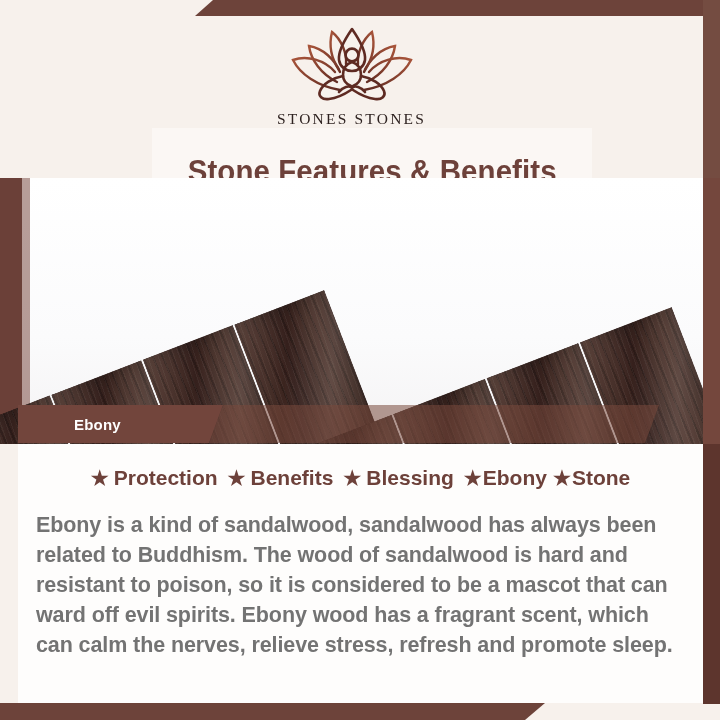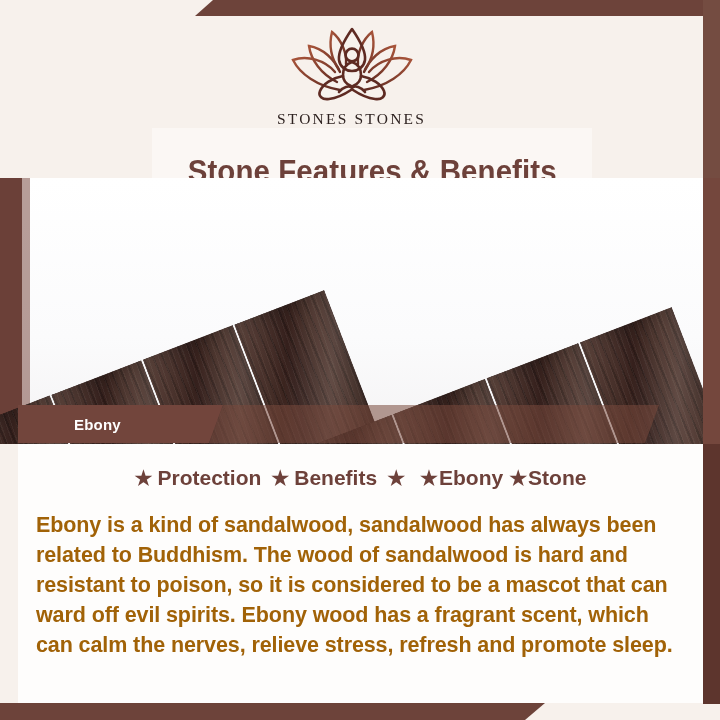--- a/index.html
+++ b/index.html
@@ -130,21 +130,21 @@
     display:inline-flex;align-items:center;
     font-family:"Liberation Sans Narrow","Liberation Sans",sans-serif;
     font-weight:bold;font-size:21px;color:#6d413a;
     margin-right:6px;
   }
   .benefit .star{font-size:20px;line-height:1;margin-right:5px;color:#6d413a;}
 
   .paragraph{
     position:absolute;top:66px;left:18px;width:650px;
     font-family:"Liberation Sans Narrow","Liberation Sans",sans-serif;
-    font-weight:bold;font-size:21.5px;line-height:30px;color:#a16207;
+    font-weight:bold;font-size:21.5px;line-height:30px;color:#737373;
     text-align:left;letter-spacing:-0.1px;
   }
 
   
   .bottom-deco{
     position:absolute;left:0;bottom:0;width:720px;height:17px;
   }
   .bottom-deco .bar{
     position:absolute;left:0;bottom:0;width:545px;height:17px;background:#6d433a;
     clip-path:polygon(0 0, 100% 0, calc(100% - 20px) 100%, 0 100%);
@@ -266,20 +266,21 @@
       <span class="benefit">
         <span class="star">★</span>
         <span>Protection</span>
       </span>
       <span class="benefit">
         <span class="star">★</span>
         <span>Benefits</span>
       </span>
       <span class="benefit">
         <span class="star">★</span>
+        <span>Blessing</span>
       </span>
       <span class="benefit" style="margin-right:2px;">
         <span class="star" style="margin-right:1px;">★</span>
         <span>Ebony</span>
       </span>
       <span class="benefit" style="margin-right:0;">
         <span class="star" style="margin-right:1px;">★</span>
         <span>Stone</span>
       </span>
     </div>

